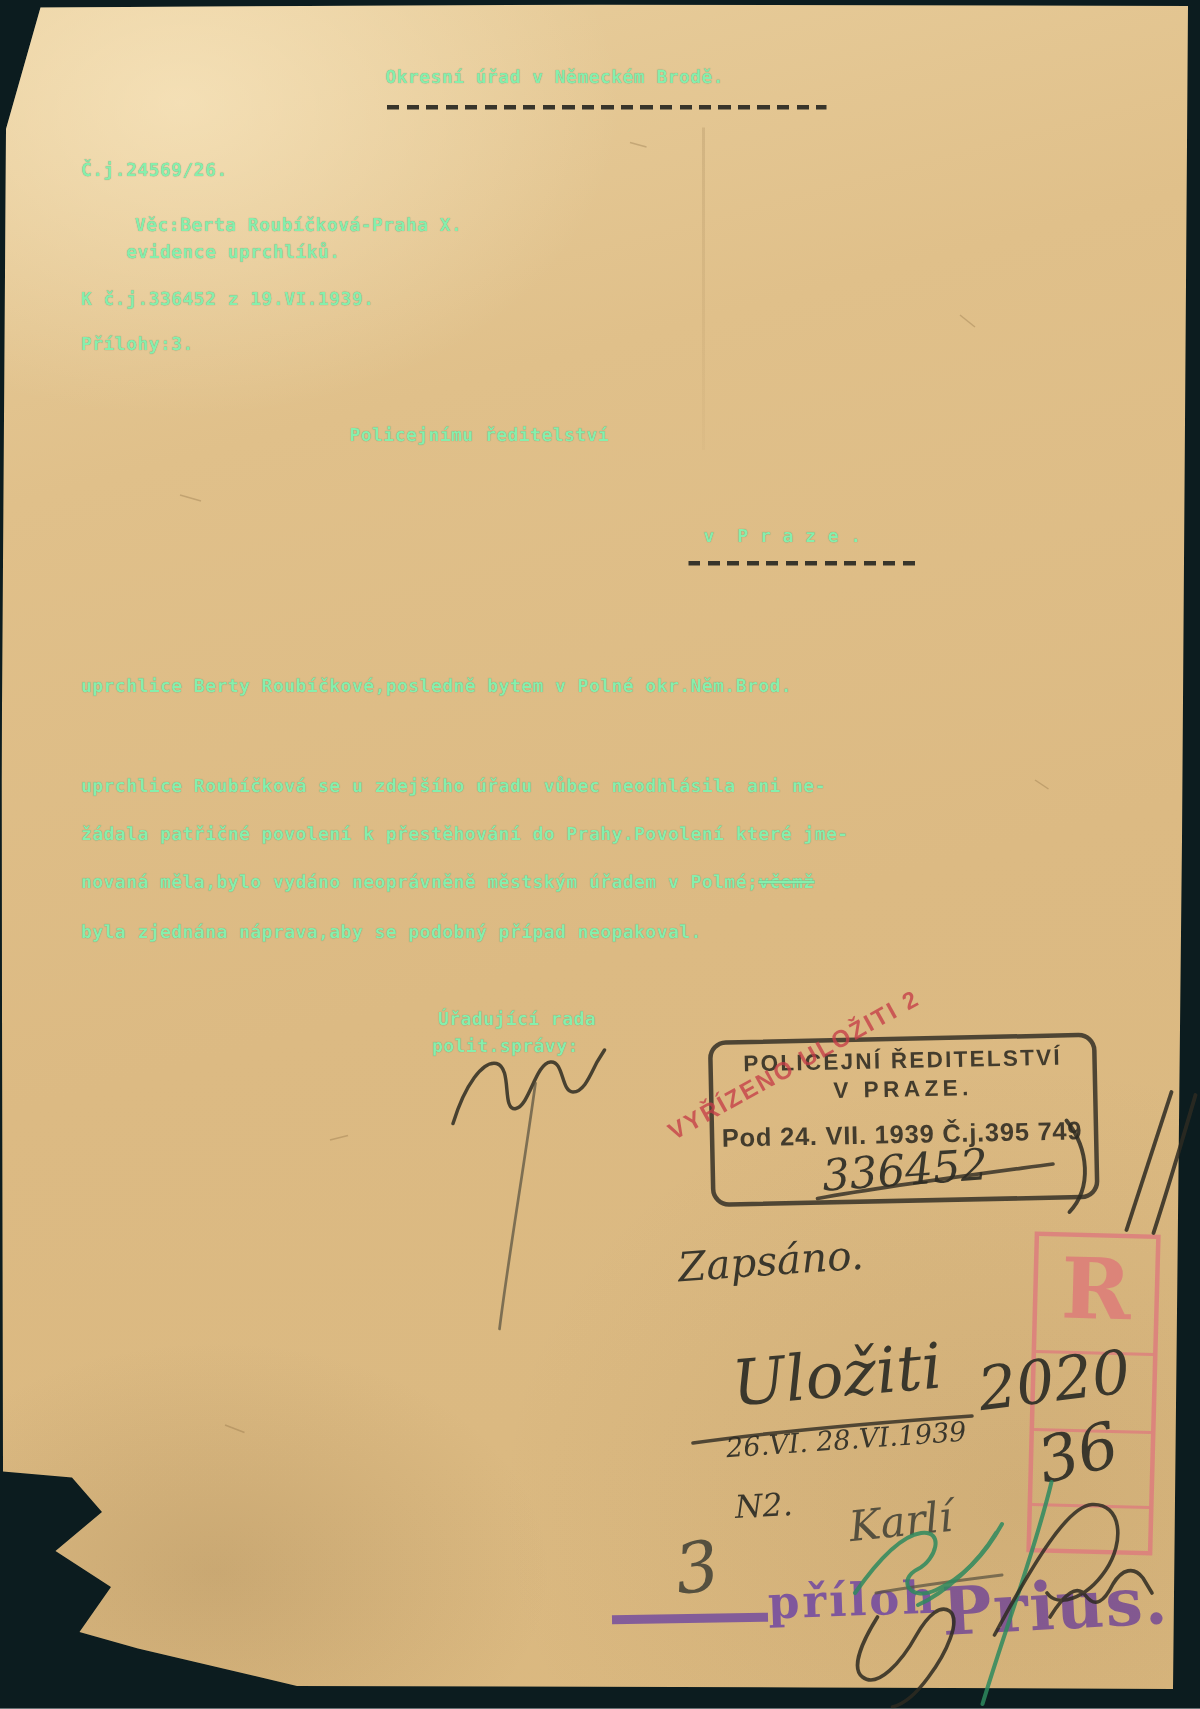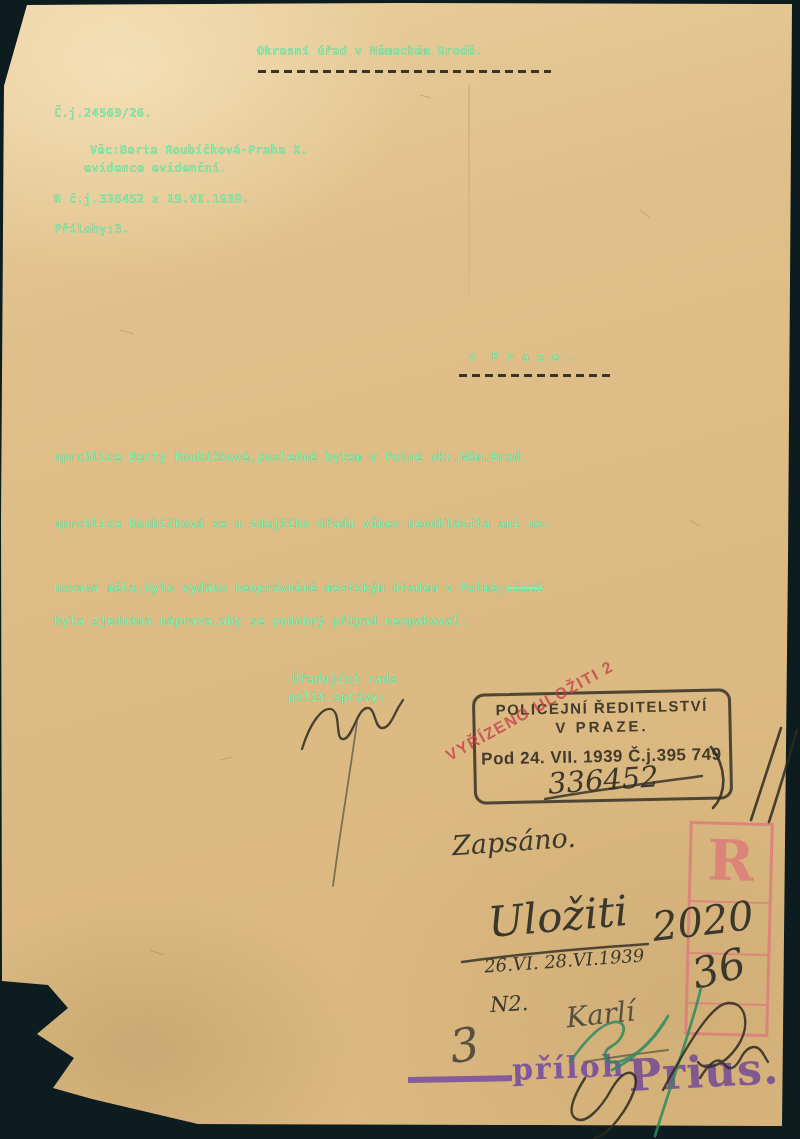--- a/index.html
+++ b/index.html
@@ -29,29 +29,31 @@
 <div id="page">
   <div id="paper">
     <div class="crease" style="left:468px;top:85px;height:215px;"></div>
   </div>
 
   <div class="tw z2" style="left:257px;top:44px;">Okresní úřad v Německém Brodě.</div>
   <div class="dashline z2" style="left:258px;top:70px;width:293px;"></div>
 
   <div class="tw z2" style="left:54px;top:106px;">Č.j.24569/26.</div>
   <div class="tw z2" style="left:54px;top:143px;margin-left:36px;">Věc:Berta Roubíčková-Praha X.</div>
-  <div class="tw z2" style="left:54px;top:161px;">    evidence evidenční.</div>
+  <div class="tw z2" style="left:54px;top:161px;">    evidence uprchlíků.</div>
   <div class="tw z2" style="left:54px;top:192px;">K č.j.336452 z 19.VI.1939.</div>
   <div class="tw z2" style="left:54px;top:222px;">Přílohy:3.</div>
 
+  <div class="tw z2" style="left:233px;top:283px;">Policejnímu ředitelství</div>
   <div class="tw z2" style="left:469px;top:350px;">v  P r a z e .</div>
   <div class="dashline z2" style="left:459px;top:374px;width:155px;"></div>
 
   <div class="tw z2" style="left:54px;top:450px;">uprchlice Berty Roubíčkové,posledně bytem v Polné okr.Něm.Brod.</div>
   <div class="tw z2" style="left:54px;top:517px;">uprchlice Roubíčková se u zdejšího úřadu vůbec neodhlásila ani ne-</div>
+  <div class="tw z2" style="left:54px;top:549px;">žádala patřičné povolení k přestěhování do Prahy.Povolení které jme-</div>
   <div class="tw z2" style="left:54px;top:581px;"><span>novaná měla,bylo vydáno neoprávněně městským úřadem v Polmé;</span><span style="text-decoration:line-through;text-decoration-thickness:2px;">včemž</span></div>
   <div class="tw z2" style="left:54px;top:614px;">byla zjednána náprava,aby se podobný případ neopakoval.</div>
 
   <div class="tw z2" style="left:292px;top:672px;">Úřadující rada</div>
   <div class="tw z2" style="left:288px;top:690px;">polit.správy:</div>
 
   <div class="z3" style="position:absolute;left:473px;top:691px;width:253px;height:105px;border:3px solid rgba(42,40,32,.8);border-radius:12px;transform:rotate(-1.2deg);">
     <div style="position:absolute;left:0;right:0;top:5px;text-align:center;font-family:'Liberation Sans',sans-serif;font-weight:bold;font-size:15px;letter-spacing:1.5px;color:rgba(40,38,30,.85);">POLICEJNÍ ŘEDITELSTVÍ</div>
     <div style="position:absolute;left:0;right:0;top:24px;text-align:center;font-family:'Liberation Sans',sans-serif;font-weight:bold;font-size:15px;letter-spacing:3px;color:rgba(40,38,30,.85);">V PRAZE.</div>
     <div style="position:absolute;left:5px;top:53px;font-family:'Liberation Sans',sans-serif;font-weight:bold;font-size:17px;letter-spacing:.5px;color:rgba(40,38,30,.85);white-space:pre;">Pod 24. VII. 1939 Č.j.395 749</div>

